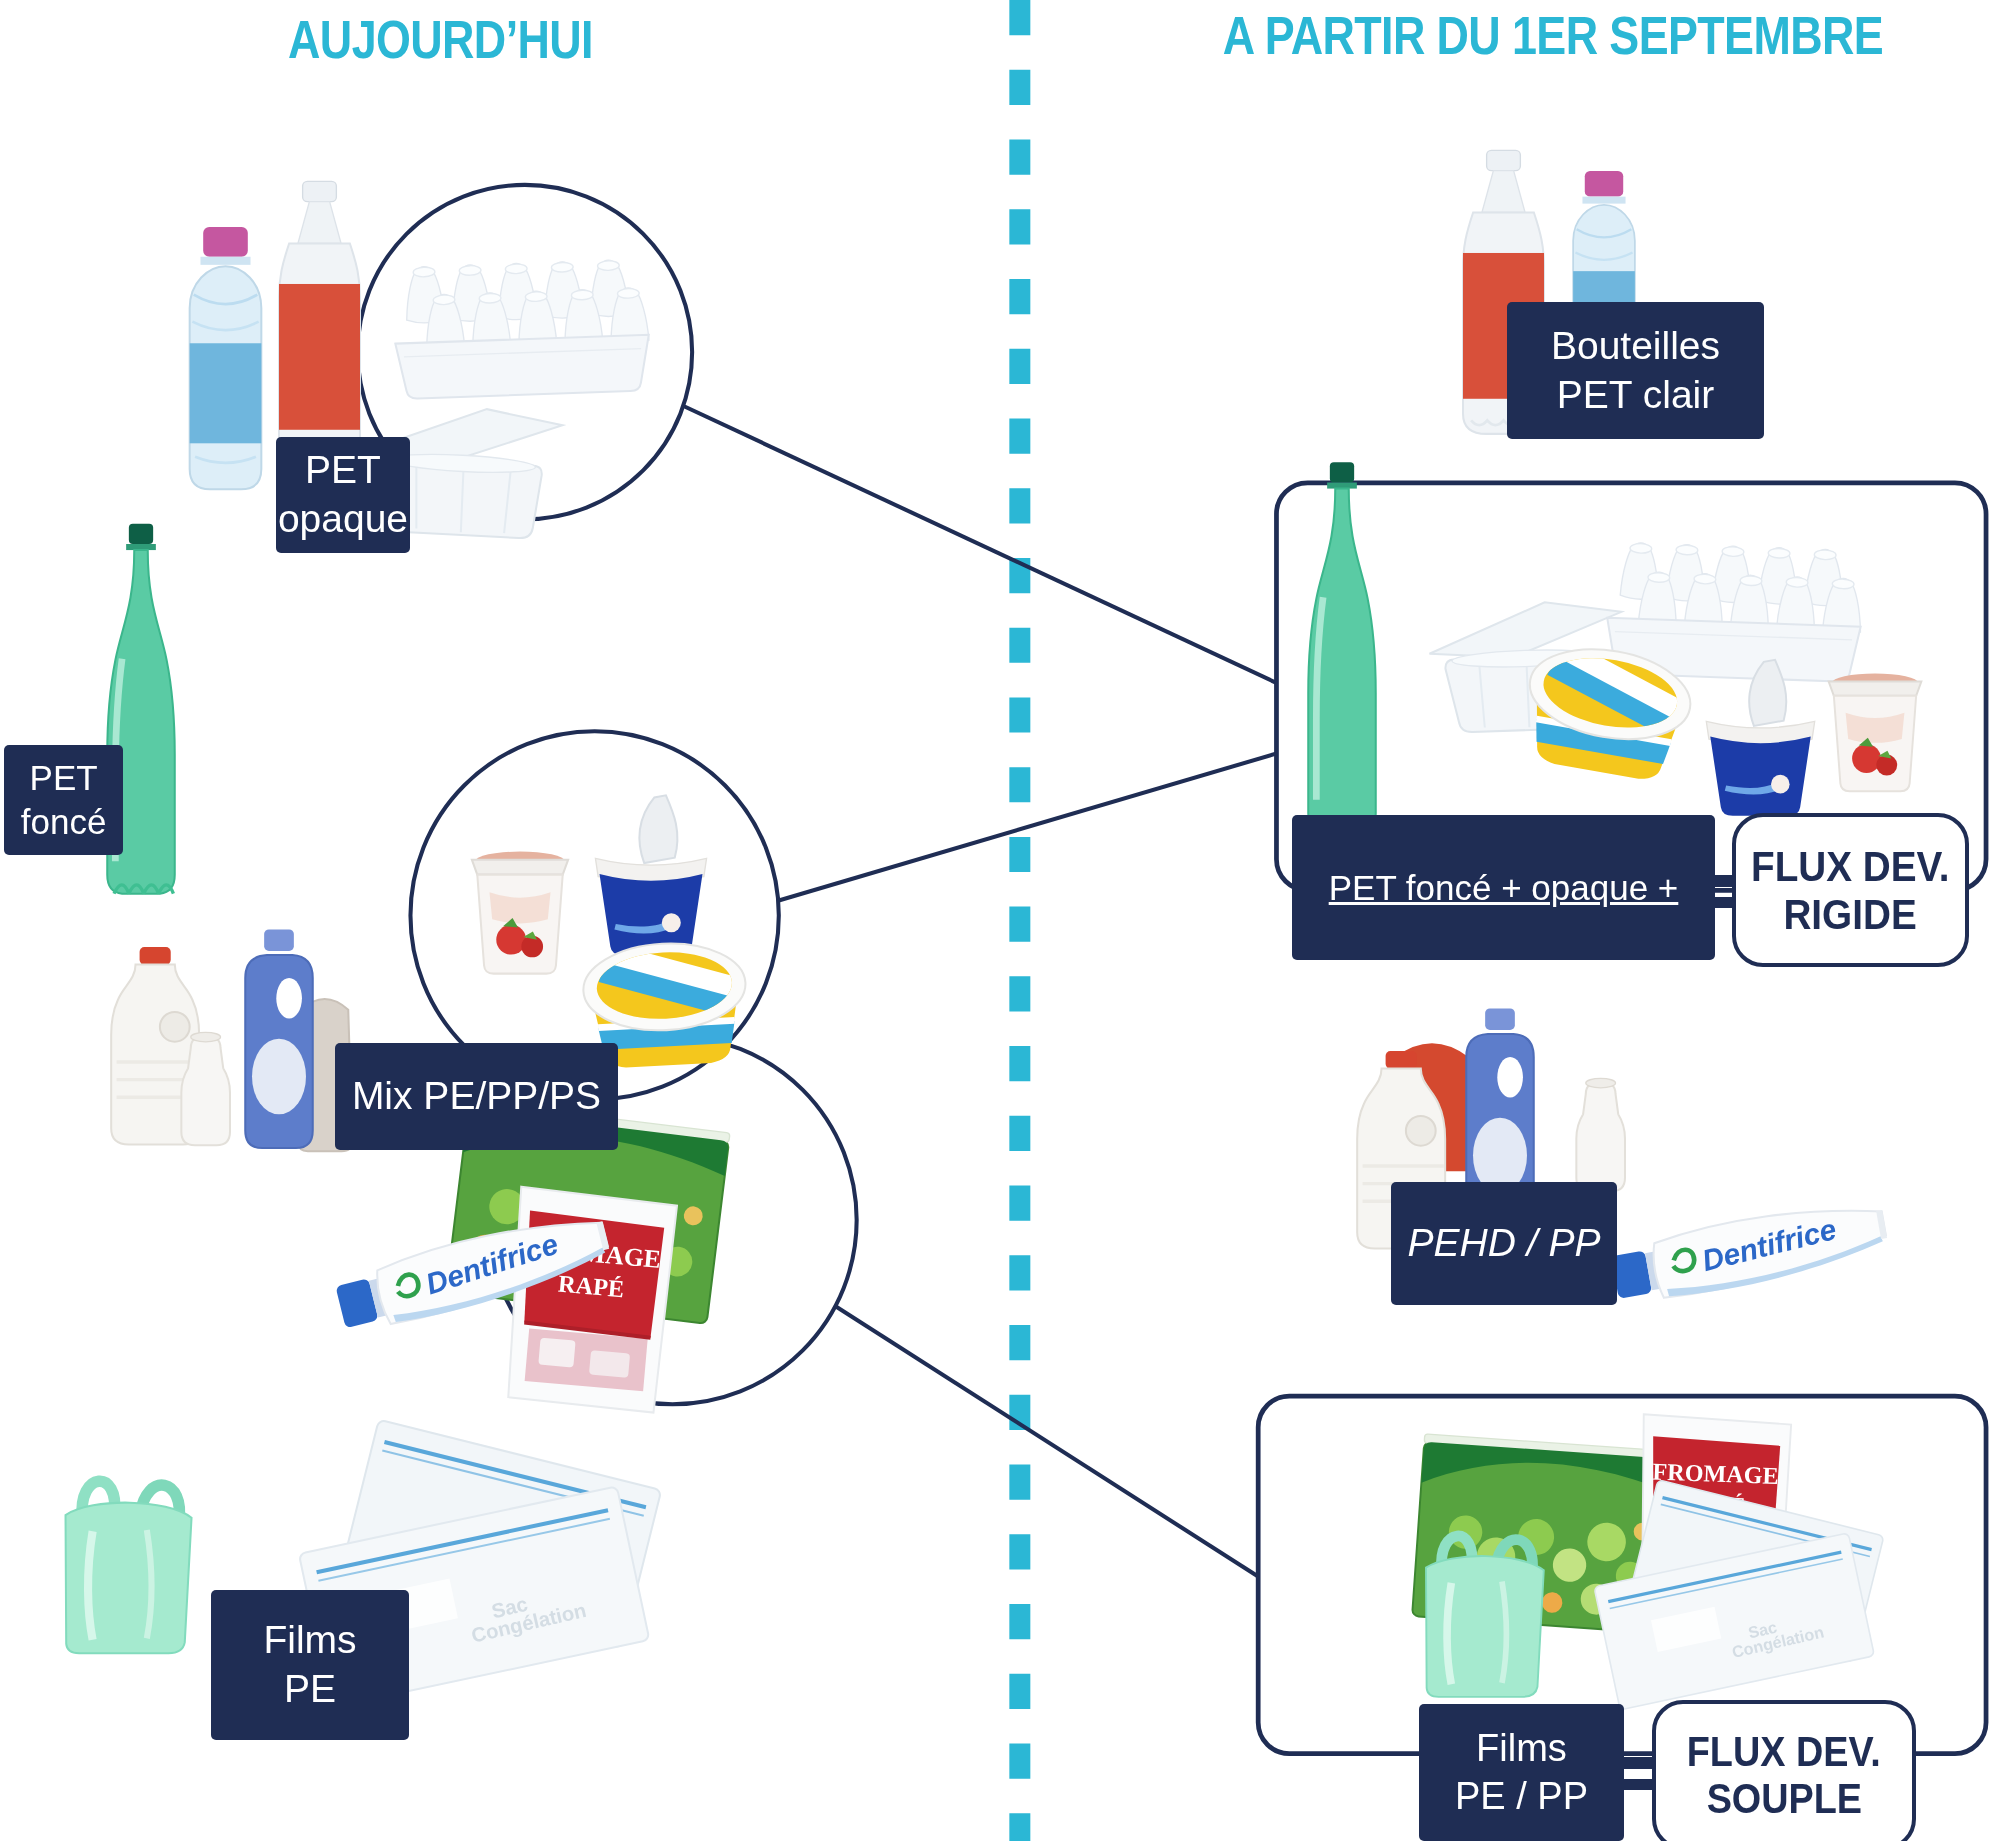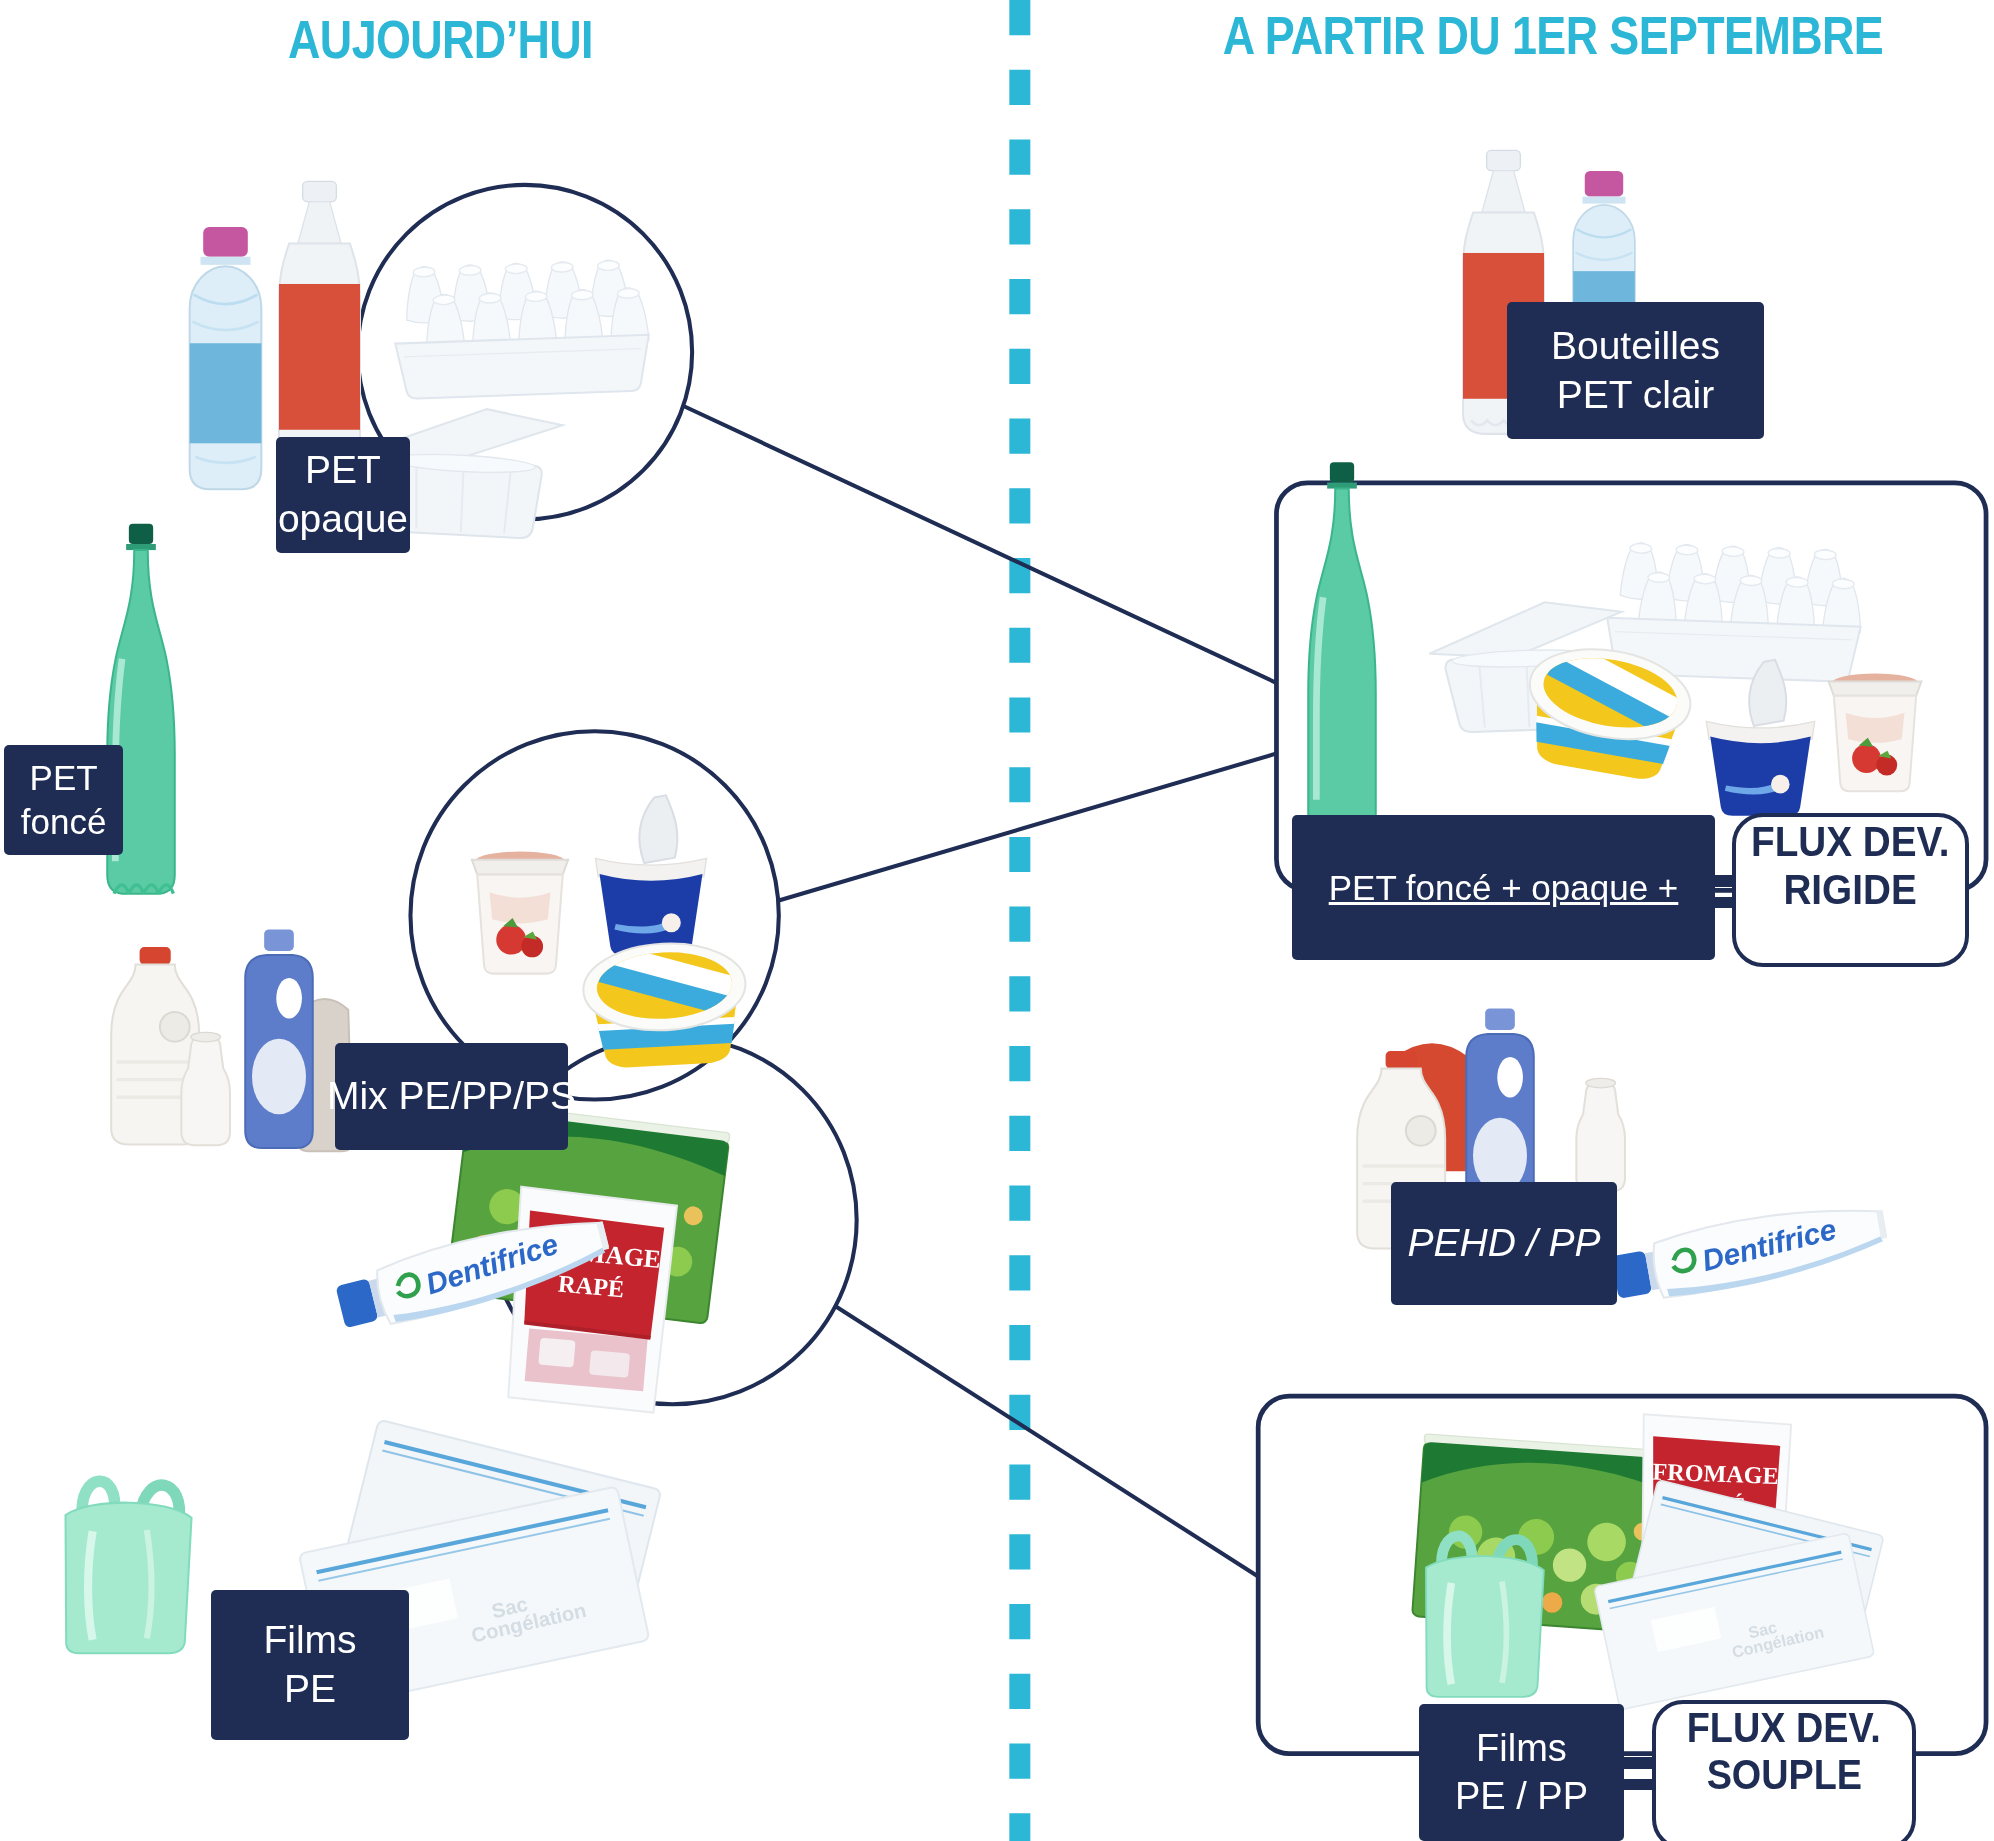--- a/index.html
+++ b/index.html
@@ -14,21 +14,21 @@
     transform:scale(0.88,1.06); transform-origin:center top;
   }
   .pill{
     position:absolute; background:var(--navy); color:#fff; border-radius:5px;
     display:flex; flex-direction:column; justify-content:center; align-items:center;
     text-align:center; z-index:4; font-size:39px;
   }
   .pill .ln{line-height:1.25; white-space:nowrap;}
   .badge{
     position:absolute; background:#fff; border:4.7px solid var(--navy); border-radius:31px;
-    color:var(--navy); display:flex; flex-direction:column; 
+    color:var(--navy); display:flex; flex-direction:column; justify-content:center;
     align-items:center; text-align:center; z-index:4; font-weight:bold;
   }
   .badge .ln{line-height:1.12; white-space:nowrap; transform:scaleX(0.9);}
   .eq{position:absolute; z-index:3;}
   .eq div{width:31px; height:11.5px; background:var(--navy); margin:10.2px 0;}
   .overlay{position:absolute; left:0; top:0; z-index:1;}
   .prod{position:absolute; z-index:2; overflow:visible;}
   .f52{font-size:35px;} .f56{font-size:38px;} .f62{font-size:42px;} .f64{font-size:43px;}
 </style>
 </head>
@@ -332,21 +332,21 @@
   </svg>
 
   <div class="pill" style="left:276px; top:437px; width:134px; height:116px;">
     <div class="ln">PET</div>
     <div class="ln">opaque</div>
   </div>
   <div class="pill f52" style="left:4.1px; top:745px; width:119px; height:110px;">
     <div class="ln">PET</div>
     <div class="ln">foncé</div>
   </div>
-  <div class="pill" style="left:335px; top:1043px; width:233px; height:107px;">
+  <div class="pill" style="left:335px; top:1043px; width:283px; height:107px;">
     <div class="ln">Mix PE/PP/PS</div>
   </div>
   <div class="pill" style="left:211px; top:1590px; width:198px; height:150px;">
     <div class="ln">Films</div>
     <div class="ln">PE</div>
   </div>
 
   <div class="pill" style="left:1507px; top:302px; width:257px; height:137px;">
     <div class="ln">Bouteilles</div>
     <div class="ln">PET clair</div>

